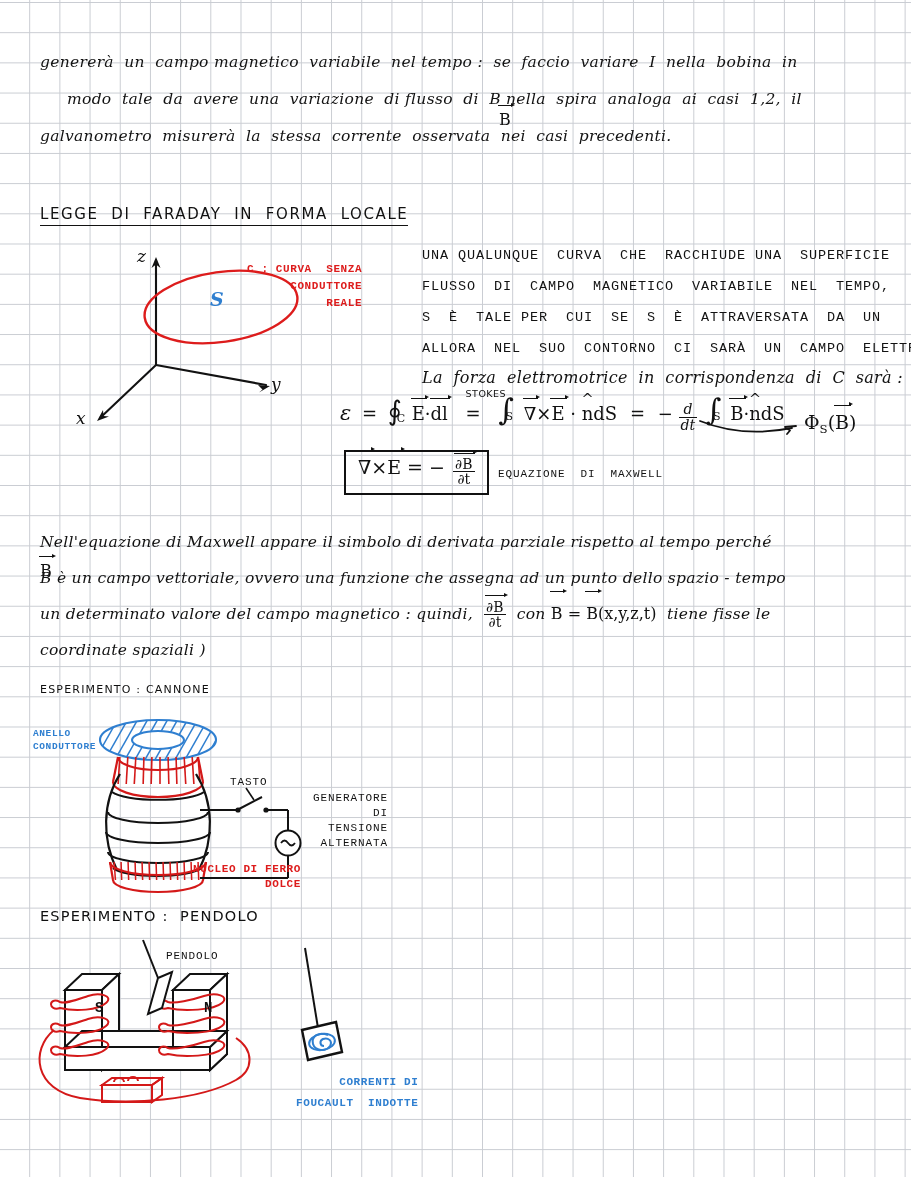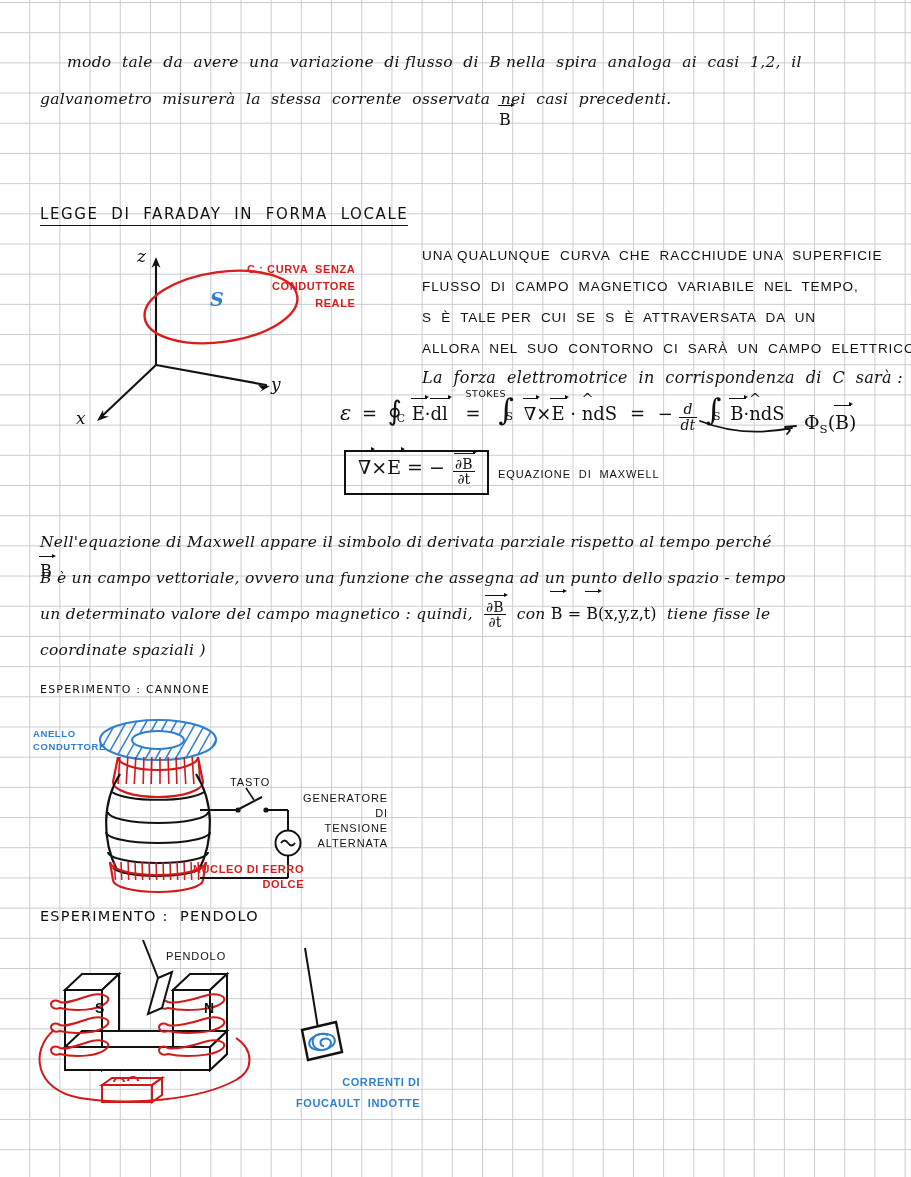--- a/index.html
+++ b/index.html
@@ -33,21 +33,21 @@
   }
   .cursive{
     font-family:"DejaVu Serif", serif;
     font-style:italic;
     font-size:15.5px;
     color:#121212;
     letter-spacing:.3px;
     white-space:pre;
   }
   .caps{
-    font-family:Liberation Sans, sans-serif;
+    font-family:Liberation Mono, monospace;
     font-size:13.5px;
     letter-spacing:.9px;
     color:#121212;
     white-space:pre;
   }
   .caps.red{color:#dd1c1c;font-weight:bold;letter-spacing:.6px;}
   .caps.blue{color:#2f7fd0;font-weight:bold;letter-spacing:.6px;}
   .small{font-size:11px;text-align:right;}
   .tiny{font-size:9.5px;}
 
@@ -88,20 +88,21 @@
     background:transparent;
   }
   svg{display:block;overflow:visible;}
 </style>
 </head>
 <body>
 
 <div id="sheet">
 
   <div class="abs" style="left:40px;top:44px;width:835px;">
+    <div class="cursive" style="line-height:37px;">genererà  un  campo magnetico  variabile  nel tempo :  se  faccio  variare  I  nella  bobina  in</div>
     <div class="abs" style="left:459px;top:66px;">
       <span class="math" style="font-size:16px;"><span class="vec">B</span></span>
     </div>
     <div class="cursive" style="line-height:37px;margin-left:27px;">modo  tale  da  avere  una  variazione  di flusso  di  B nella  spira  analoga  ai  casi  1,2,  il</div>
     <div class="cursive" style="line-height:37px;">galvanometro  misurerà  la  stessa  corrente  osservata  nei  casi  precedenti.</div>
   </div>
 
   <div class="abs heading ul" style="left:40px;top:205px;">LEGGE  DI  FARADAY  IN  FORMA  LOCALE</div>
 
   <div class="abs" style="left:38px;top:240px;width:350px;height:190px;">

